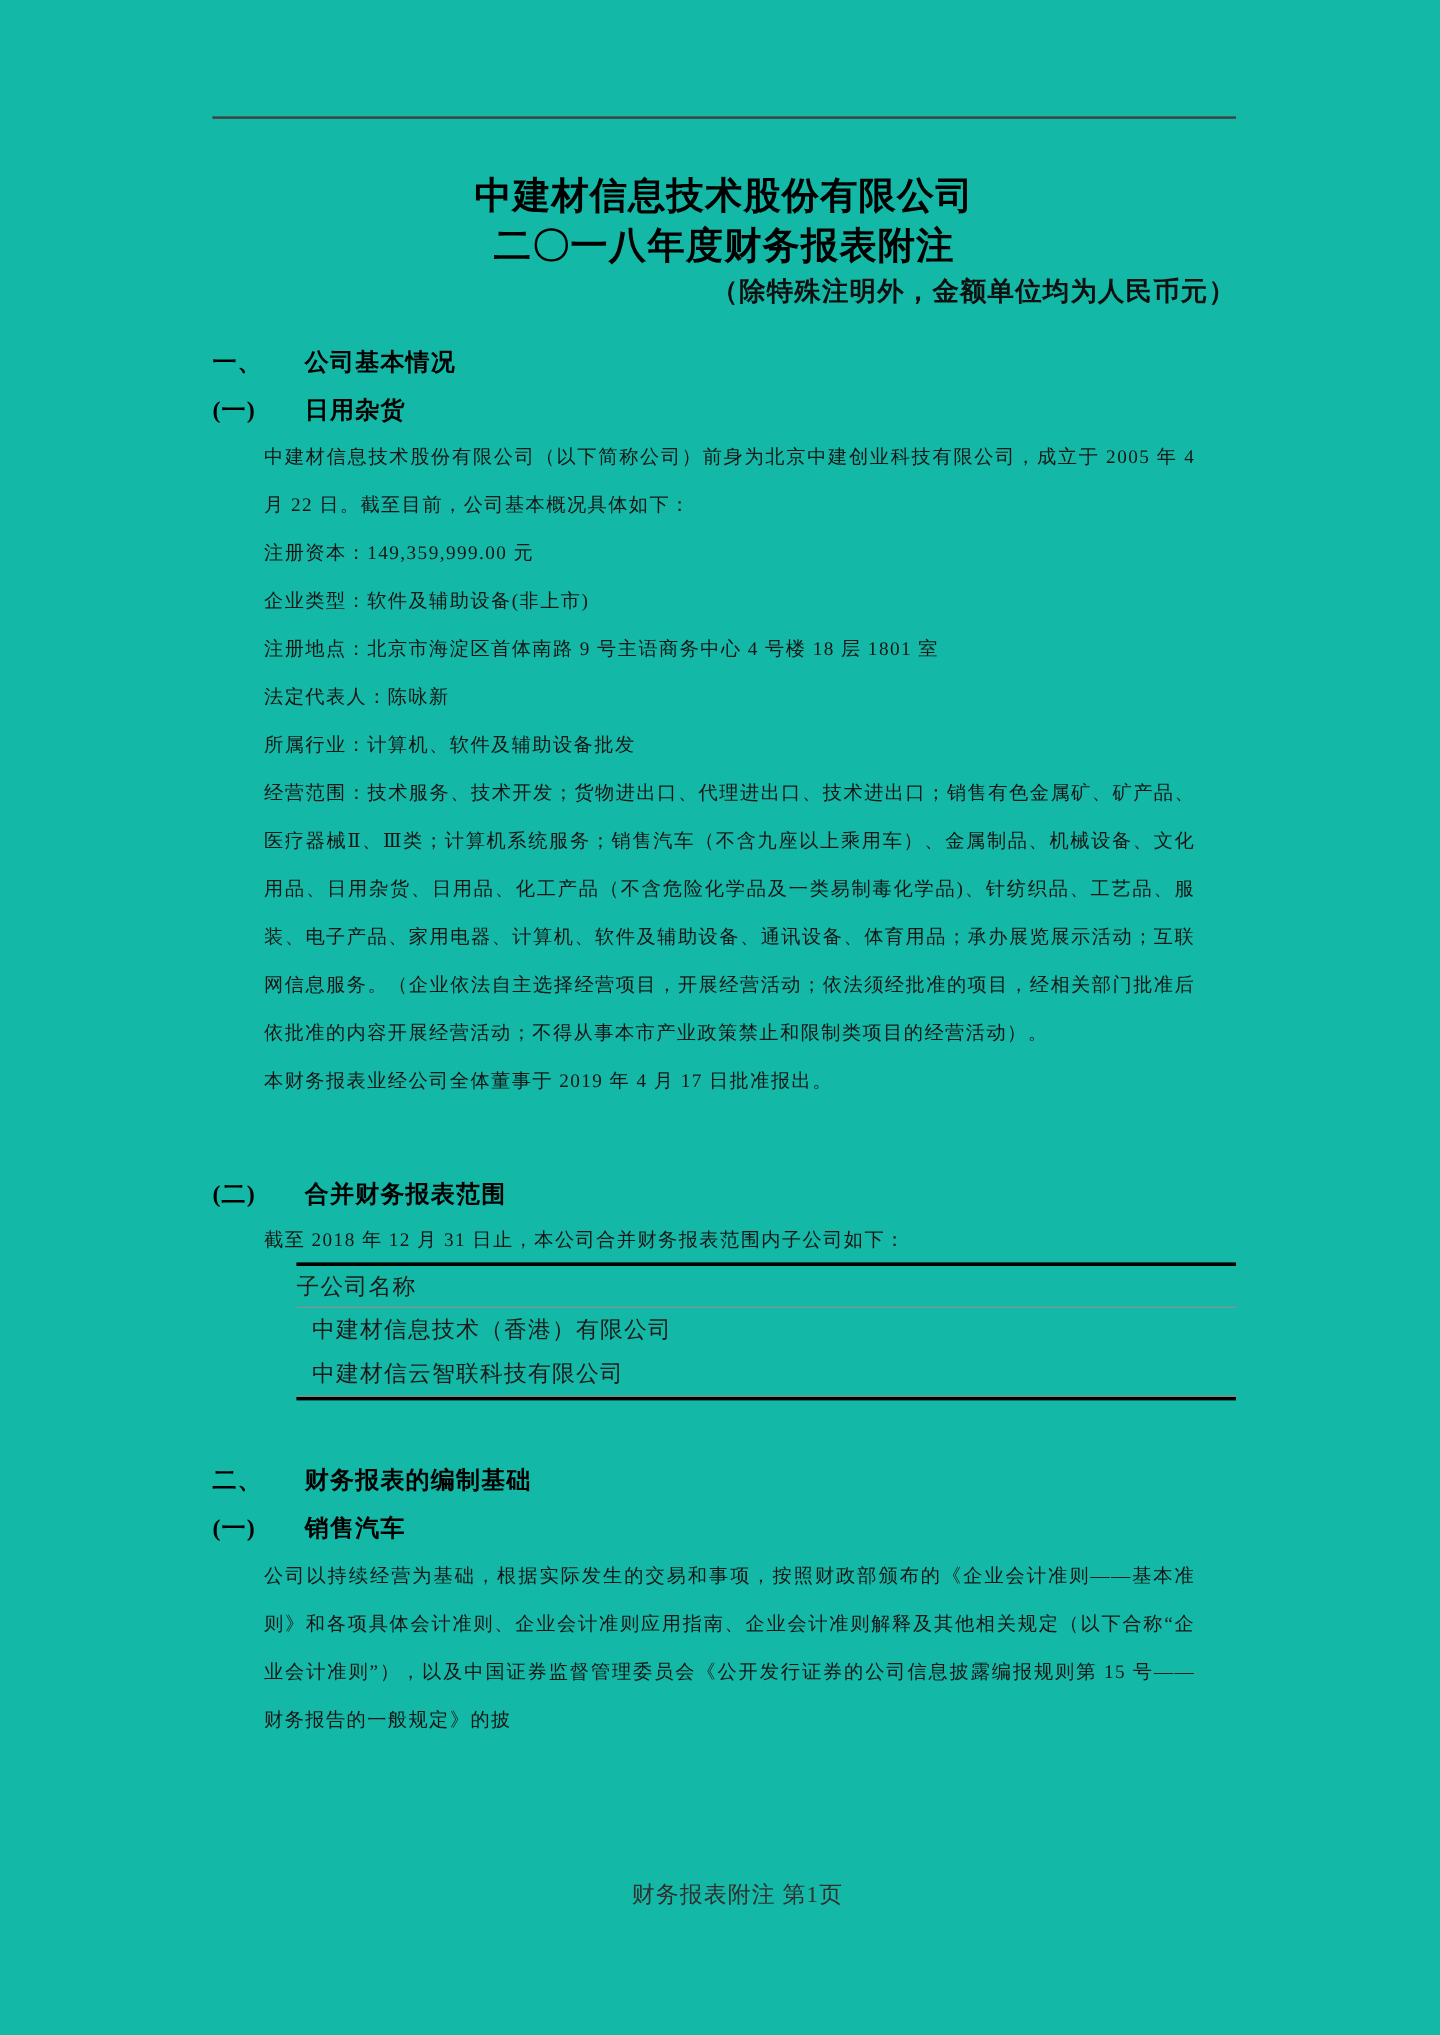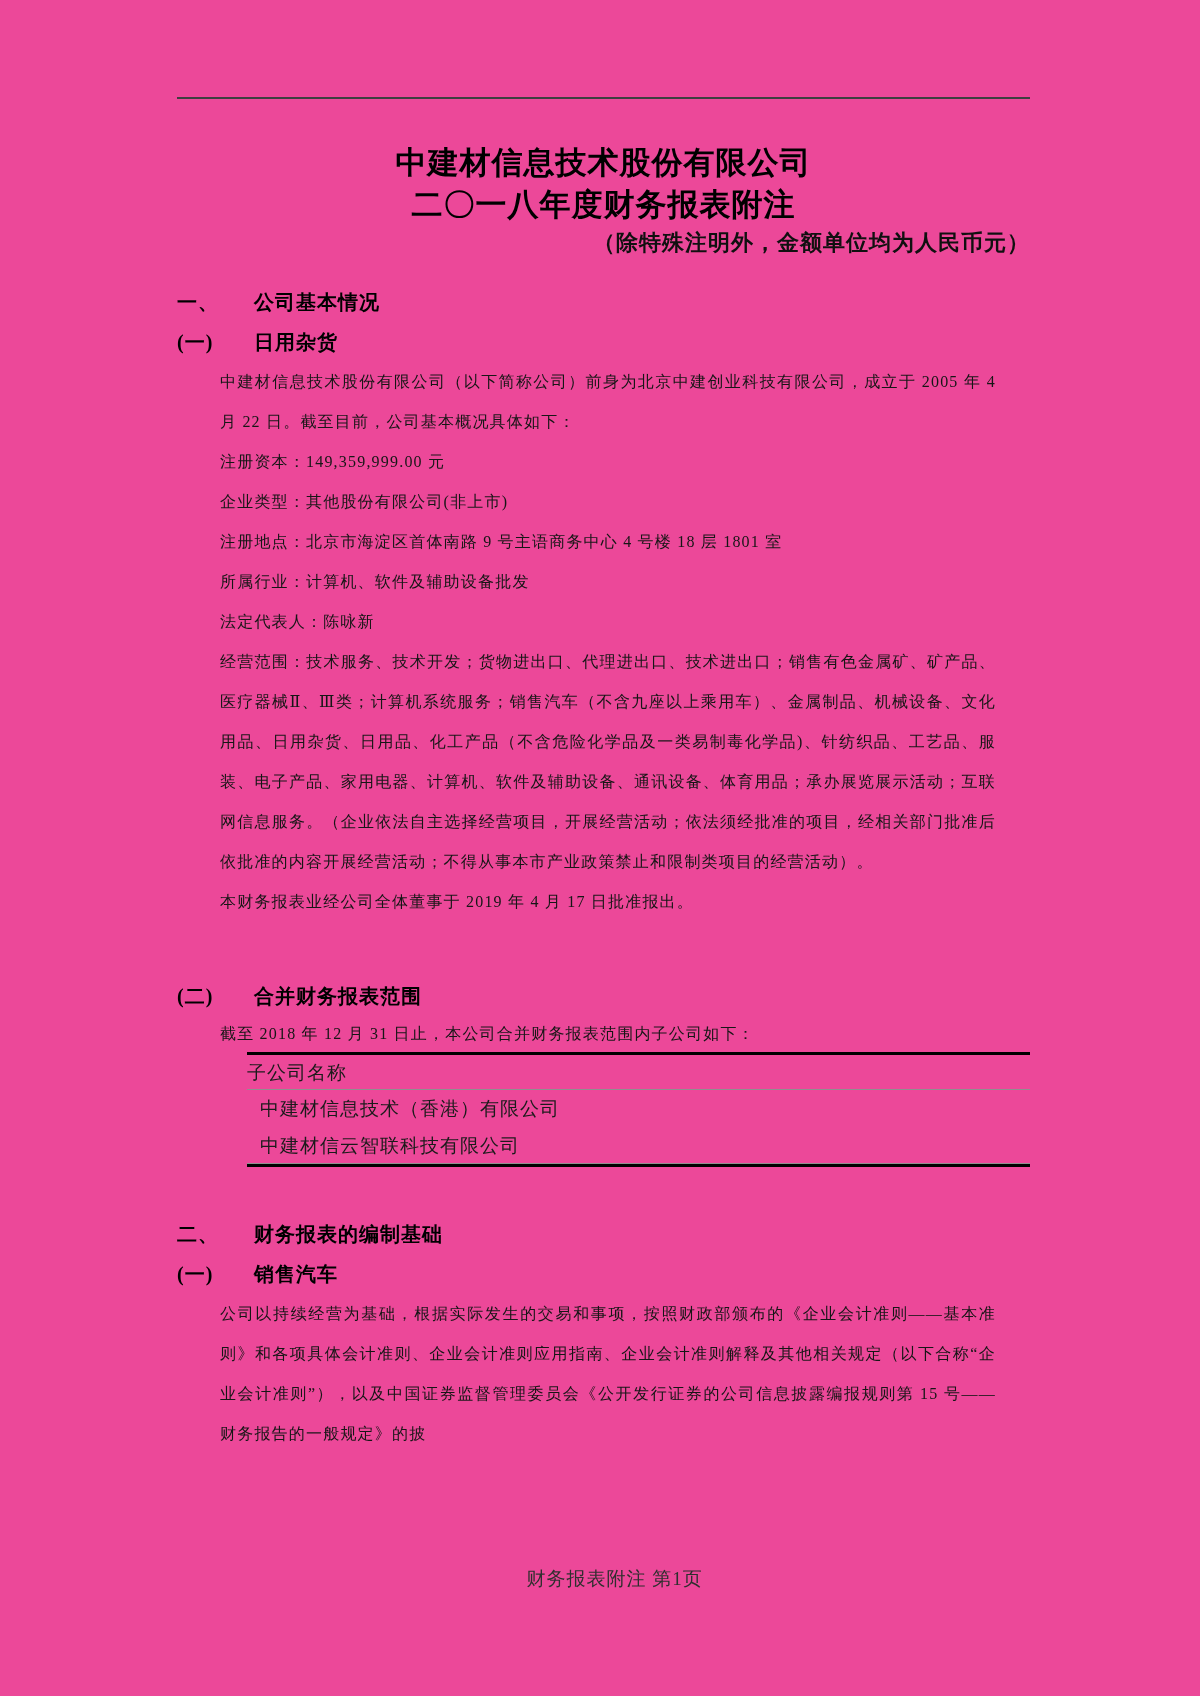--- a/index.html
+++ b/index.html
@@ -3,21 +3,21 @@
 <meta charset="utf-8">
 <style>
   * { margin:0; padding:0; box-sizing:border-box; }
   html,body { width:1200px; height:1696px; }
   body {
     background:#fdfdfc;
     font-family:"Liberation Serif","DejaVu Serif",serif;
     color:#161616;
     position:relative;
   }
-  .page { position:absolute; left:0; top:0; width:1200px; height:1696px; background:#ec4899; overflow:hidden; }
+  .page { position:absolute; left:0; top:0; width:1200px; height:1696px; background:#14b8a6; overflow:hidden; }
   .content {
     position:absolute; left:177px; top:97px; width:853px;
     border-top:2px solid #3f3f3f;
   }
   .title-line {
     text-align:center; font-weight:bold; font-size:31px; line-height:42px;
     color:#000; letter-spacing:1px; white-space:nowrap;
   }
   .title-first { margin-top:43px; }
   .subtitle { text-align:right; font-size:22px; line-height:34px; color:#101010; letter-spacing:1px;font-weight:bold; }
@@ -64,24 +64,24 @@
       <span>公司基本情况</span>
     </div>
 
     <div class="hrow">
       <span class="num">(一)</span>
       <span>日用杂货</span>
     </div>
 
     <div class="para">中建材信息技术股份有限公司（以下简称公司）前身为北京中建创业科技有限公司，成立于 2005 年 4 月 22 日。截至目前，公司基本概况具体如下：</div>
     <div class="para">注册资本：149,359,999.00 元</div>
-    <div class="para">企业类型：其他股份有限公司(非上市)</div>
+    <div class="para">企业类型：软件及辅助设备(非上市)</div>
     <div class="para">注册地点：北京市海淀区首体南路 9 号主语商务中心 4 号楼 18 层 1801 室</div>
+    <div class="para">法定代表人：陈咏新</div>
     <div class="para">所属行业：计算机、软件及辅助设备批发</div>
-    <div class="para">法定代表人：陈咏新</div>
     <div class="para">经营范围：技术服务、技术开发；货物进出口、代理进出口、技术进出口；销售有色金属矿、矿产品、医疗器械Ⅱ、Ⅲ类；计算机系统服务；销售汽车（不含九座以上乘用车）、金属制品、机械设备、文化用品、日用杂货、日用品、化工产品（不含危险化学品及一类易制毒化学品)、针纺织品、工艺品、服装、电子产品、家用电器、计算机、软件及辅助设备、通讯设备、体育用品；承办展览展示活动；互联网信息服务。（企业依法自主选择经营项目，开展经营活动；依法须经批准的项目，经相关部门批准后依批准的内容开展经营活动；不得从事本市产业政策禁止和限制类项目的经营活动）。</div>
     <div class="para">本财务报表业经公司全体董事于 2019 年 4 月 17 日批准报出。</div>
 
     <div class="hrow mt-sec12">
       <span class="num">(二)</span>
       <span>合并财务报表范围</span>
     </div>
 
     <div class="para intro">截至 2018 年 12 月 31 日止，本公司合并财务报表范围内子公司如下：</div>
 

